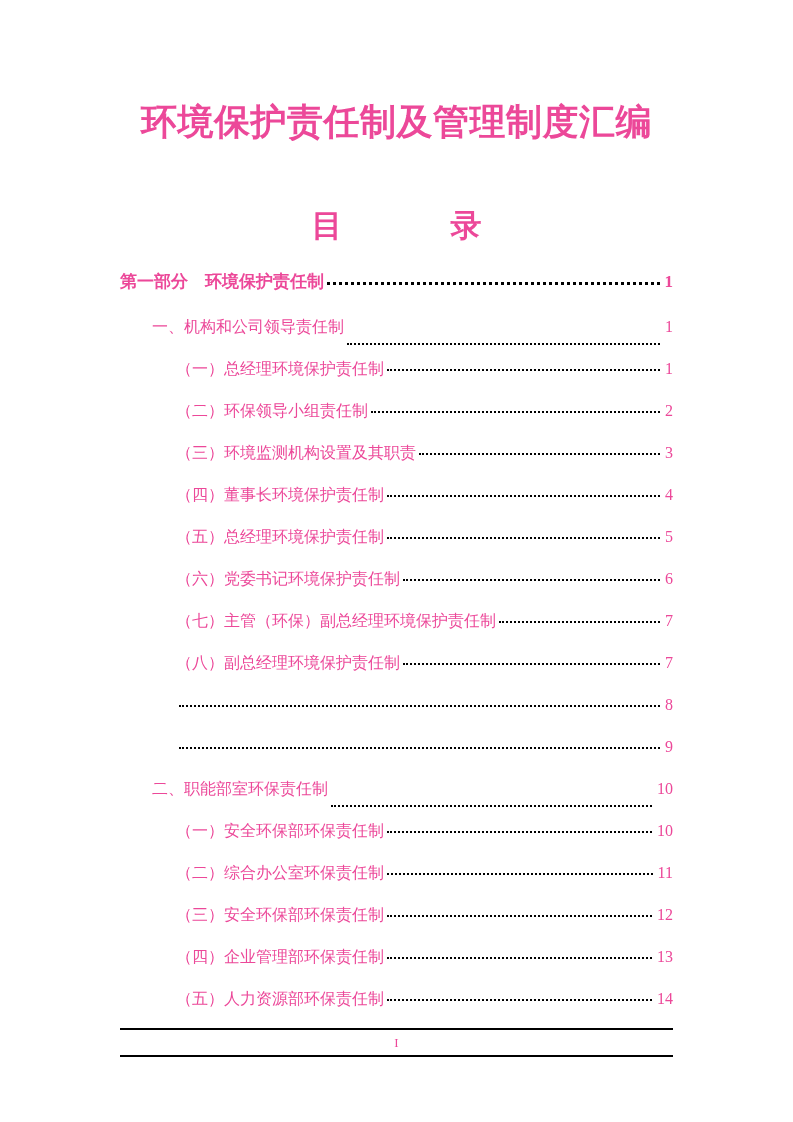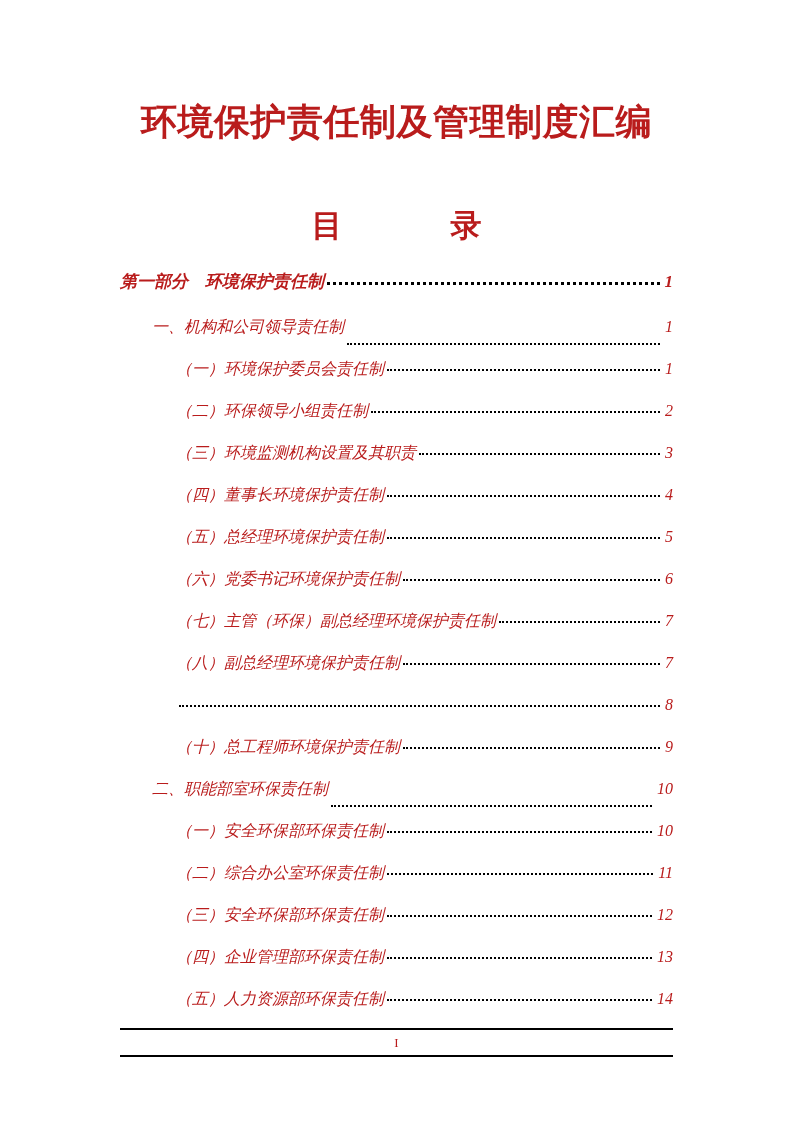--- a/index.html
+++ b/index.html
@@ -6,21 +6,21 @@
   html, body {
     margin: 0;
     padding: 0;
     background: #ffffff;
   }
   .page {
     position: relative;
     width: 793px;
     height: 1122px;
     background: #ffffff;
-    color: #b91c1c;
+    color: #ec4899;
     font-family: "Liberation Serif", "DejaVu Serif", serif;
     overflow: hidden;
   }
   .content {
     padding: 0 120px;
   }
   .doc-title {
     margin: 0;
     padding-top: 96px;
     font-size: 36px;
@@ -34,21 +34,20 @@
     margin-top: 56px;
     font-size: 31px;
     line-height: 44px;
     font-weight: 700;
     display: flex;
     justify-content: center;
     gap: 108px;
   }
   .toc-list {
     margin-top: 12px;
-    font-style: italic;
   }
   .toc-row {
     display: flex;
     align-items: baseline;
     font-size: 16px;
     line-height: 42px;
     height: 42px;
   }
   .toc-row.level-1 {
     font-weight: 700;
@@ -110,21 +109,21 @@
     <span class="toc-label">第一部分　环境保护责任制</span>
     <span class="toc-dots"></span>
     <span class="toc-page">1</span>
   </div>
         <div class="toc-row level-2">
     <span class="toc-label">一、机构和公司领导责任制</span>
     <span class="toc-dots"></span>
     <span class="toc-page">1</span>
   </div>
         <div class="toc-row level-3">
-    <span class="toc-label">（一）环境保护委员会责任制</span>
+    <span class="toc-label">（一）总经理环境保护责任制</span>
     <span class="toc-dots"></span>
     <span class="toc-page">1</span>
   </div>
         <div class="toc-row level-3">
     <span class="toc-label">（二）环保领导小组责任制</span>
     <span class="toc-dots"></span>
     <span class="toc-page">2</span>
   </div>
         <div class="toc-row level-3">
     <span class="toc-label">（三）环境监测机构设置及其职责</span>
@@ -154,21 +153,20 @@
         <div class="toc-row level-3">
     <span class="toc-label">（八）副总经理环境保护责任制</span>
     <span class="toc-dots"></span>
     <span class="toc-page">7</span>
   </div>
         <div class="toc-row level-3">
     <span class="toc-dots"></span>
     <span class="toc-page">8</span>
   </div>
         <div class="toc-row level-3">
-    <span class="toc-label">（十）总工程师环境保护责任制</span>
     <span class="toc-dots"></span>
     <span class="toc-page">9</span>
   </div>
         <div class="toc-row level-2">
     <span class="toc-label">二、职能部室环保责任制</span>
     <span class="toc-dots"></span>
     <span class="toc-page">10</span>
   </div>
         <div class="toc-row level-3">
     <span class="toc-label">（一）安全环保部环保责任制</span>

